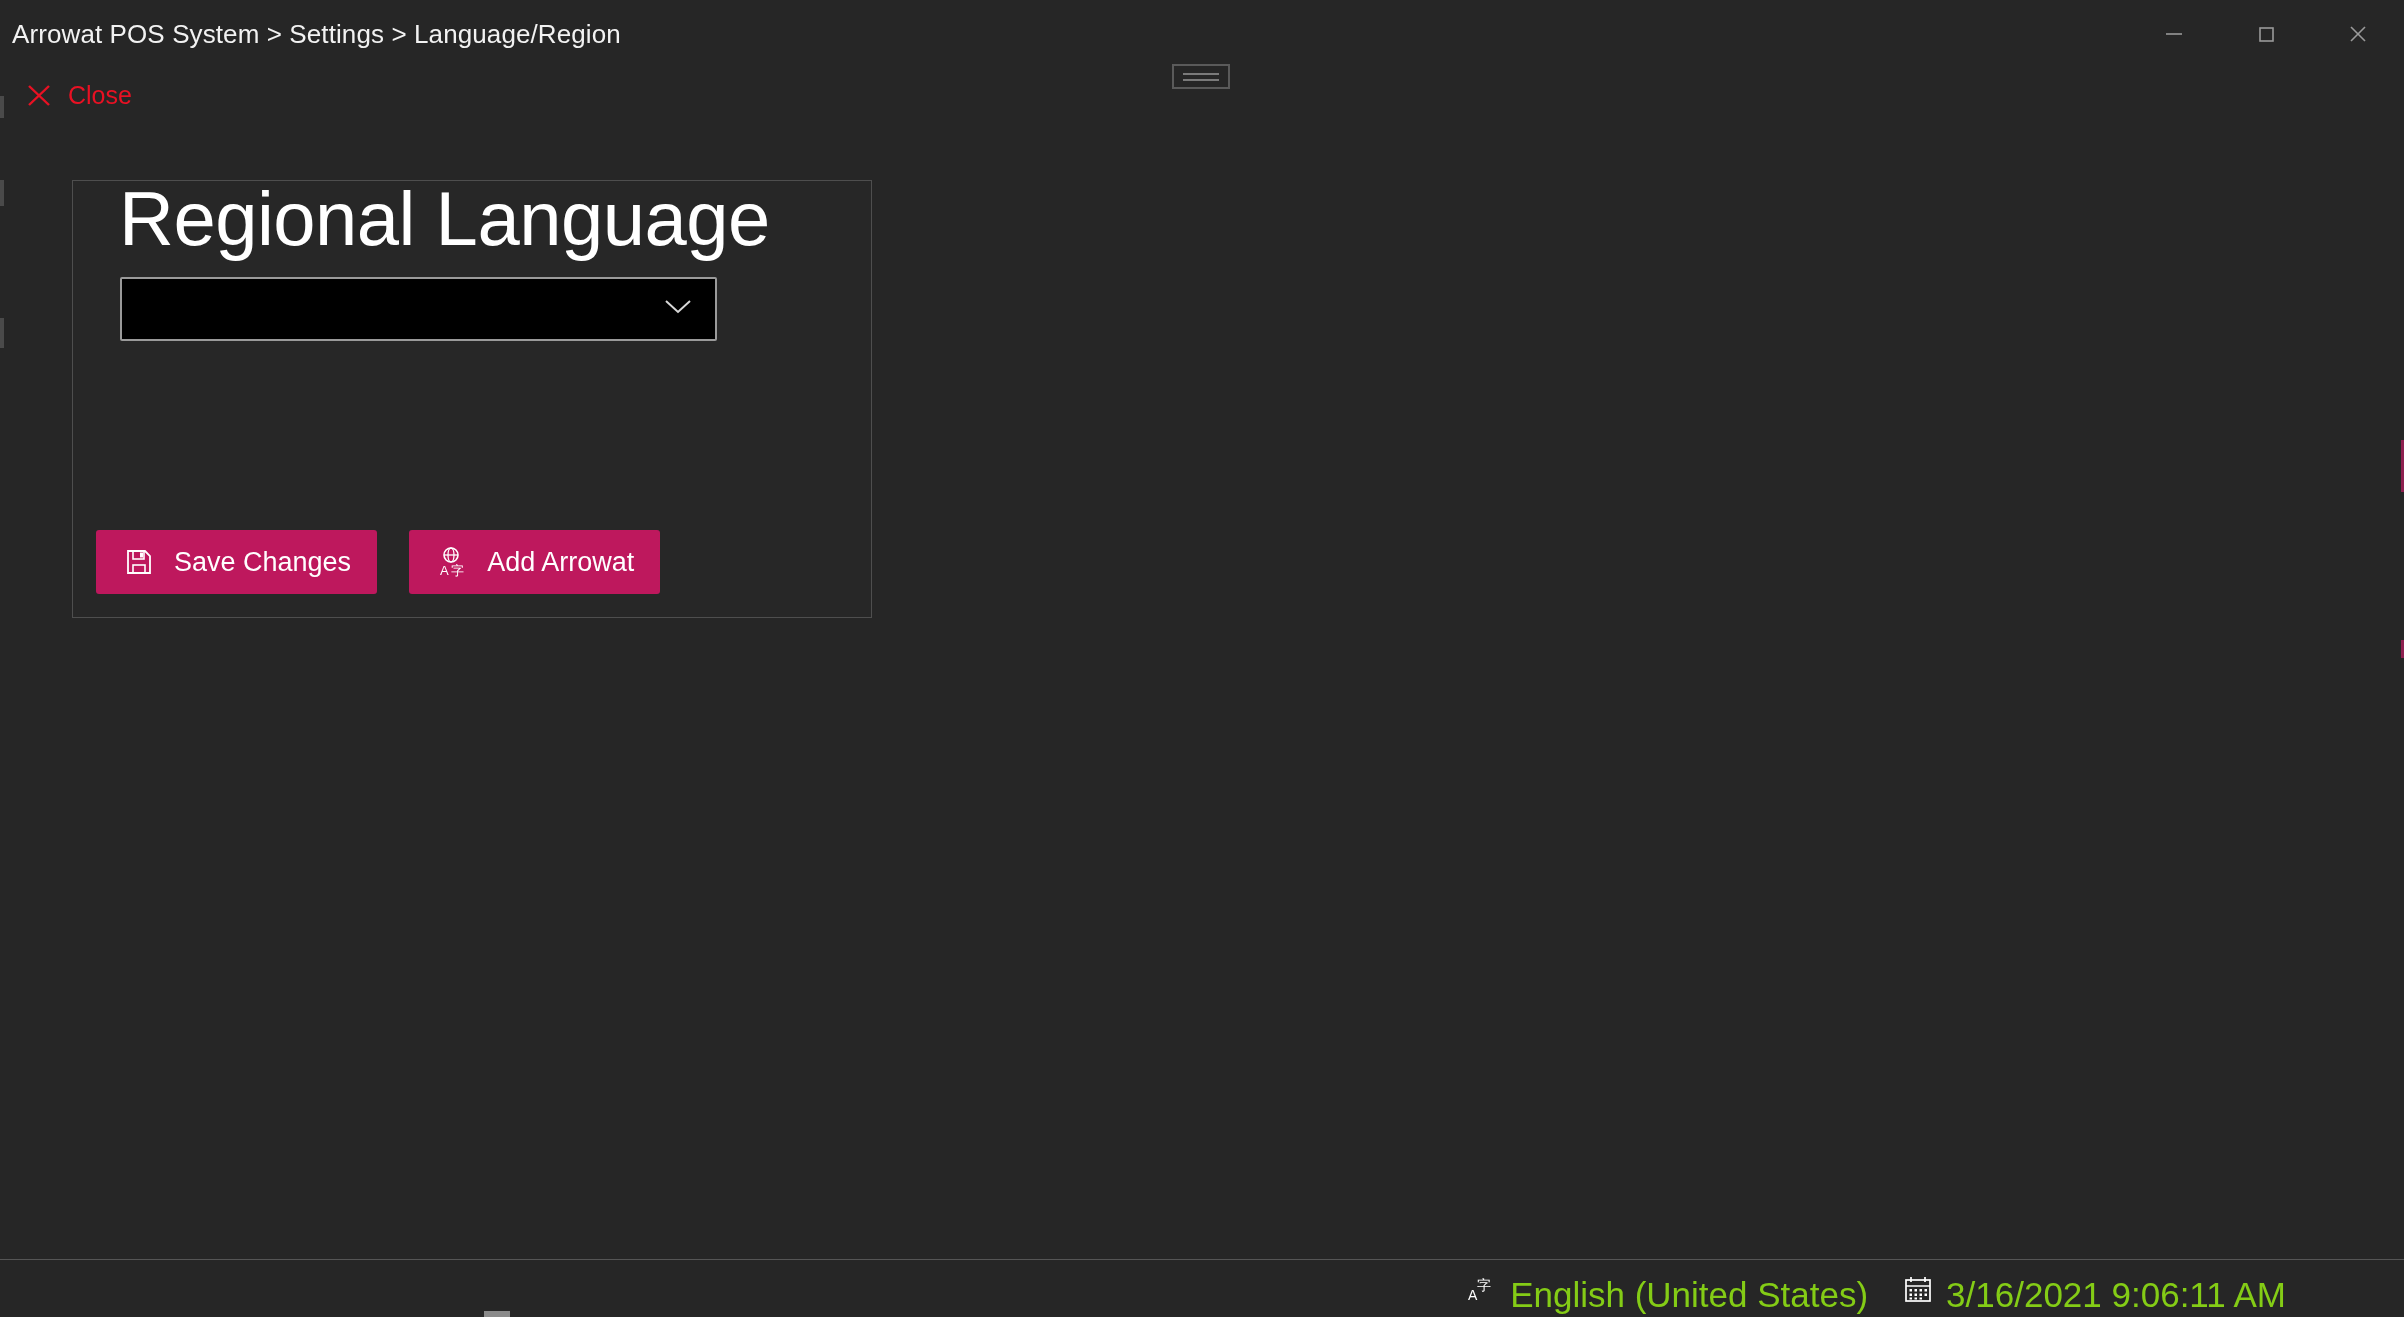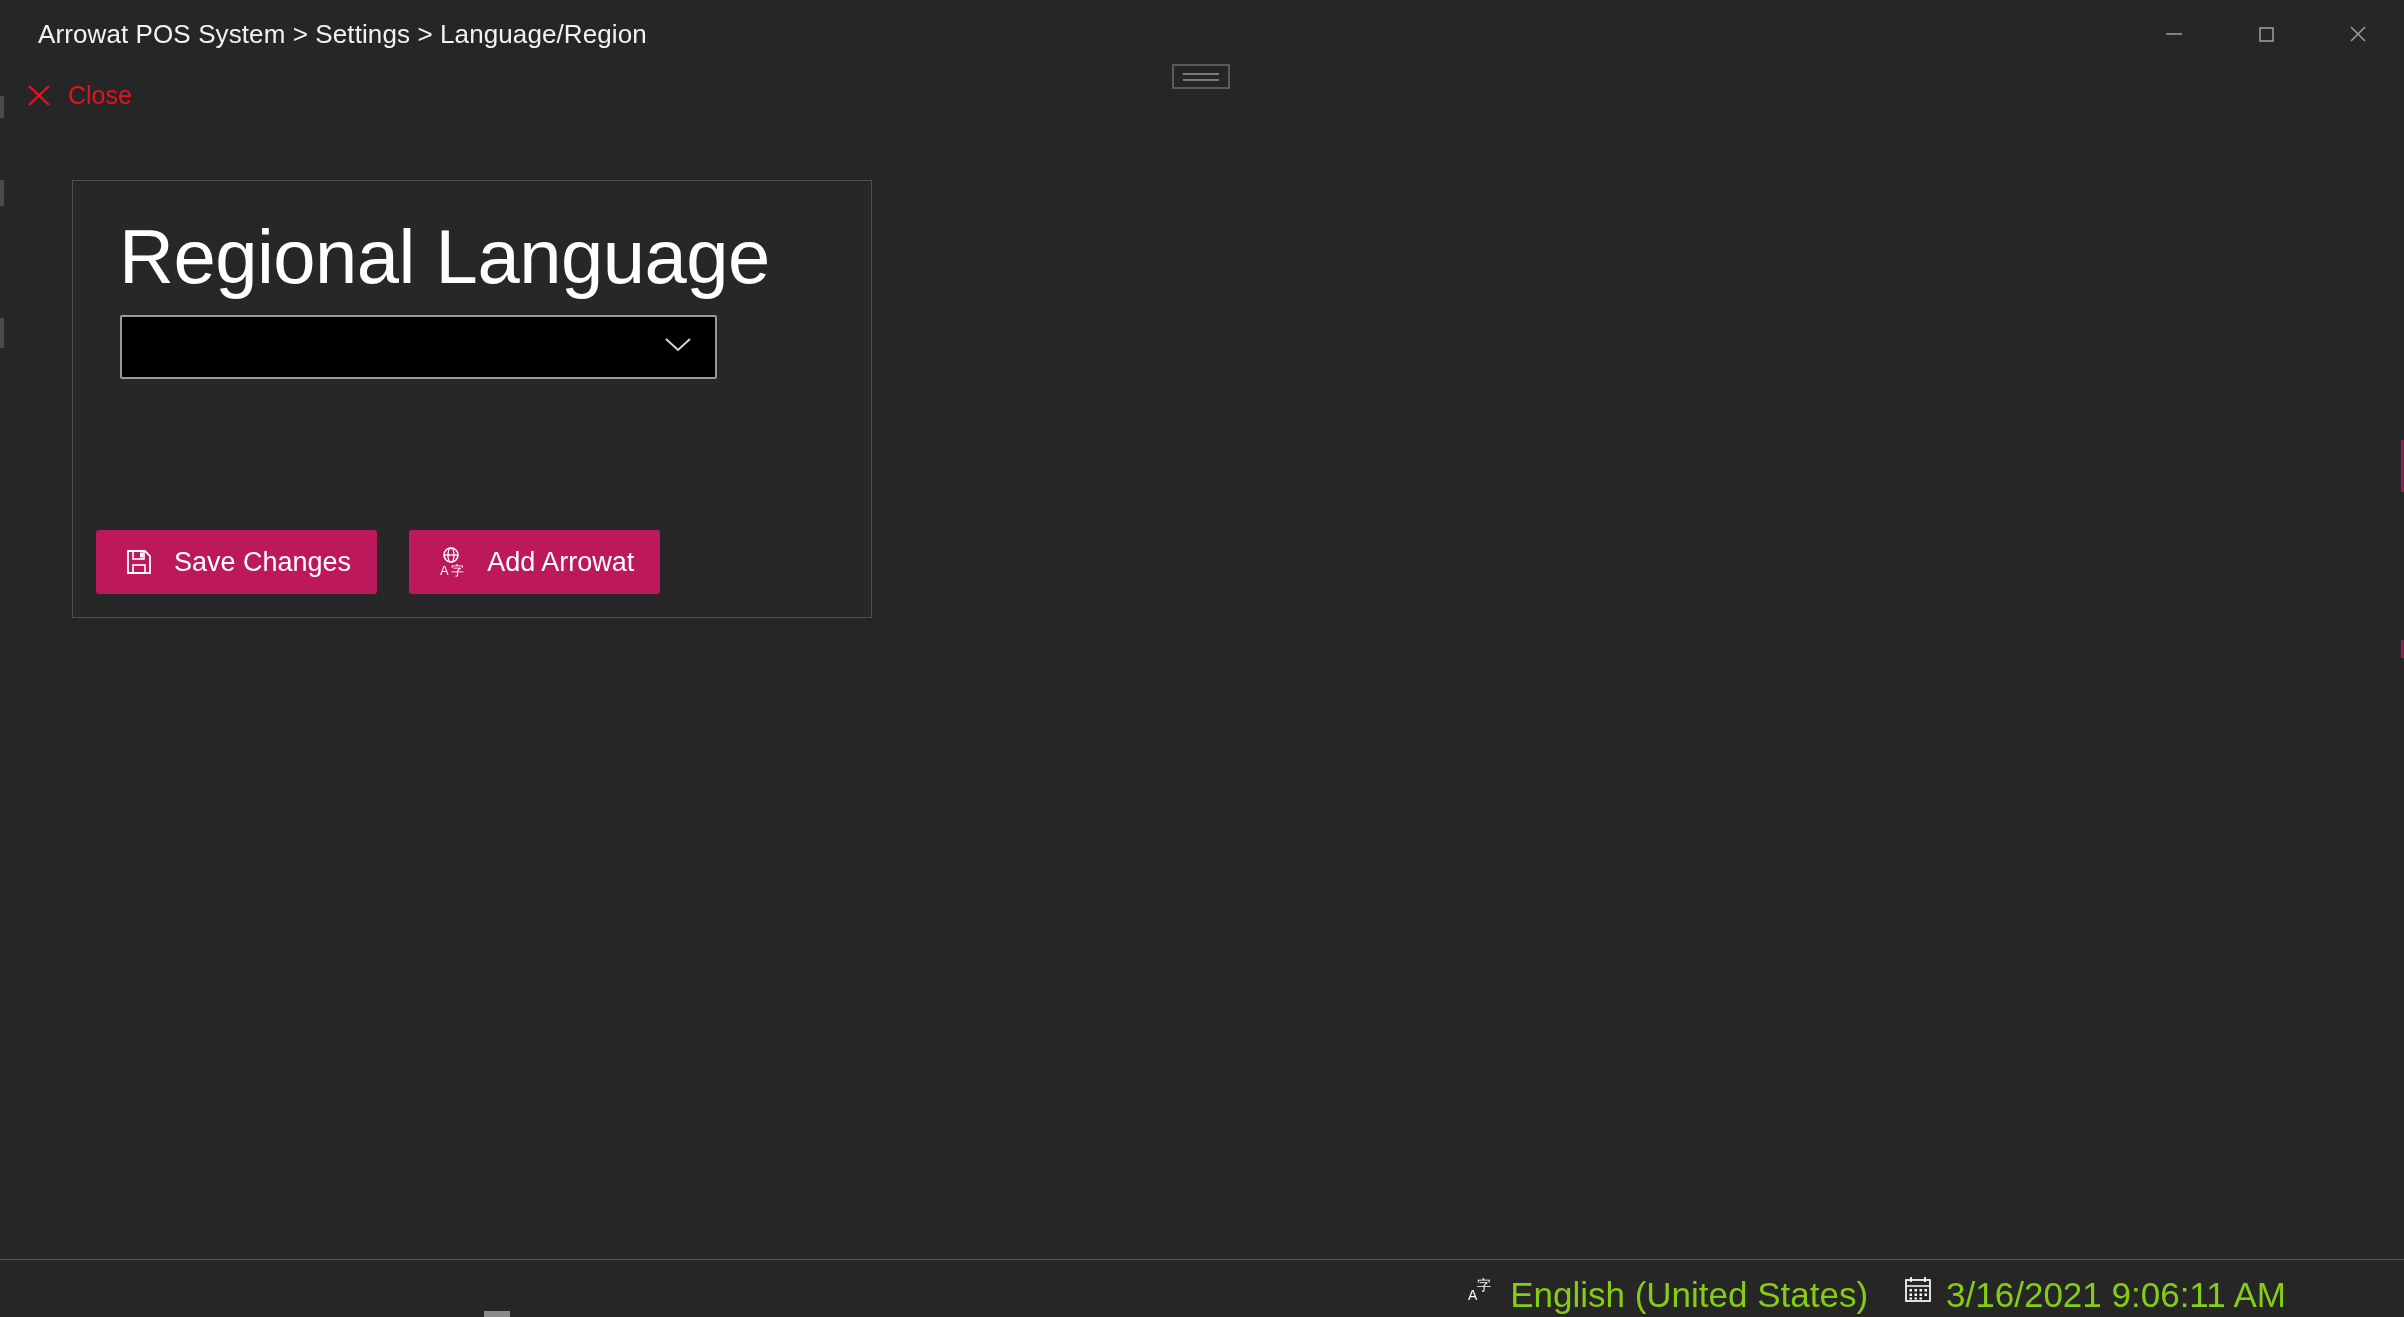--- a/index.html
+++ b/index.html
@@ -21,21 +21,21 @@
   .titlebar {
     position: absolute;
     top: 0; left: 0;
     width: 2404px;
     height: 68px;
     display: flex;
     align-items: center;
   }
 
   .breadcrumb {
-    margin-left: 38px;
+    margin-left: 12px;
     font-size: 26px;
     line-height: 1;
     color: #f2f2f2;
     letter-spacing: 0.1px;
     white-space: nowrap;
   }
 
   .window-controls {
     position: absolute;
     top: 0;
@@ -113,21 +113,20 @@
     left: 72px;
     top: 180px;
     width: 800px;
     height: 438px;
     border: 1px solid #4e4e4e;
     background: #272727;
     padding: 0 24px;
   }
 
   .card-title {
-    margin-top: 38px;
     margin-left: 22px;
     font-size: 76px;
     font-weight: 400;
     line-height: 1.0;
     color: #ffffff;
     letter-spacing: -0.5px;
   }
 
   .card-sub {
     margin-top: 18px;

